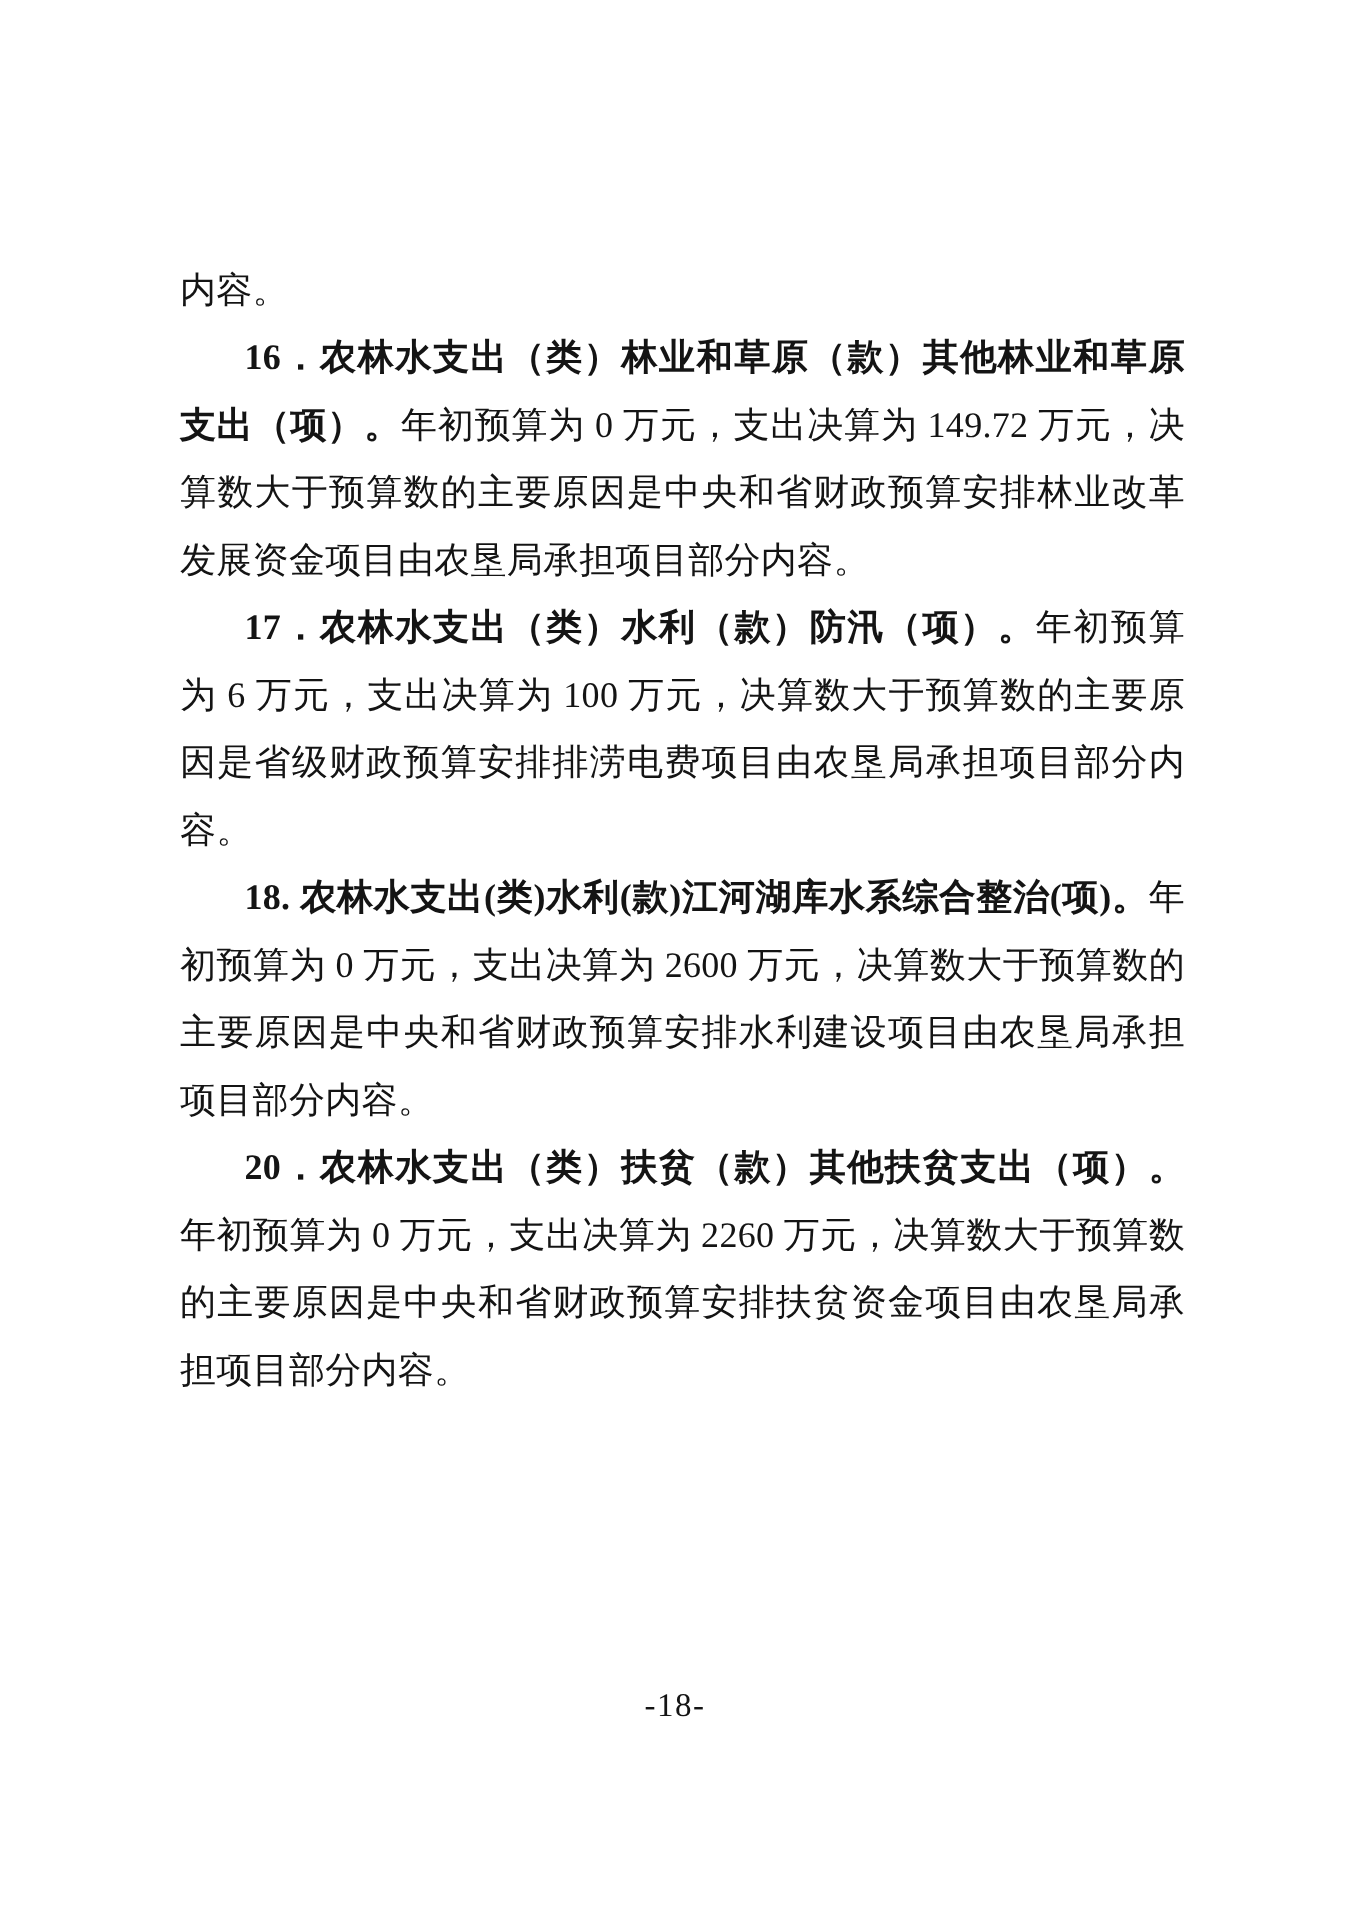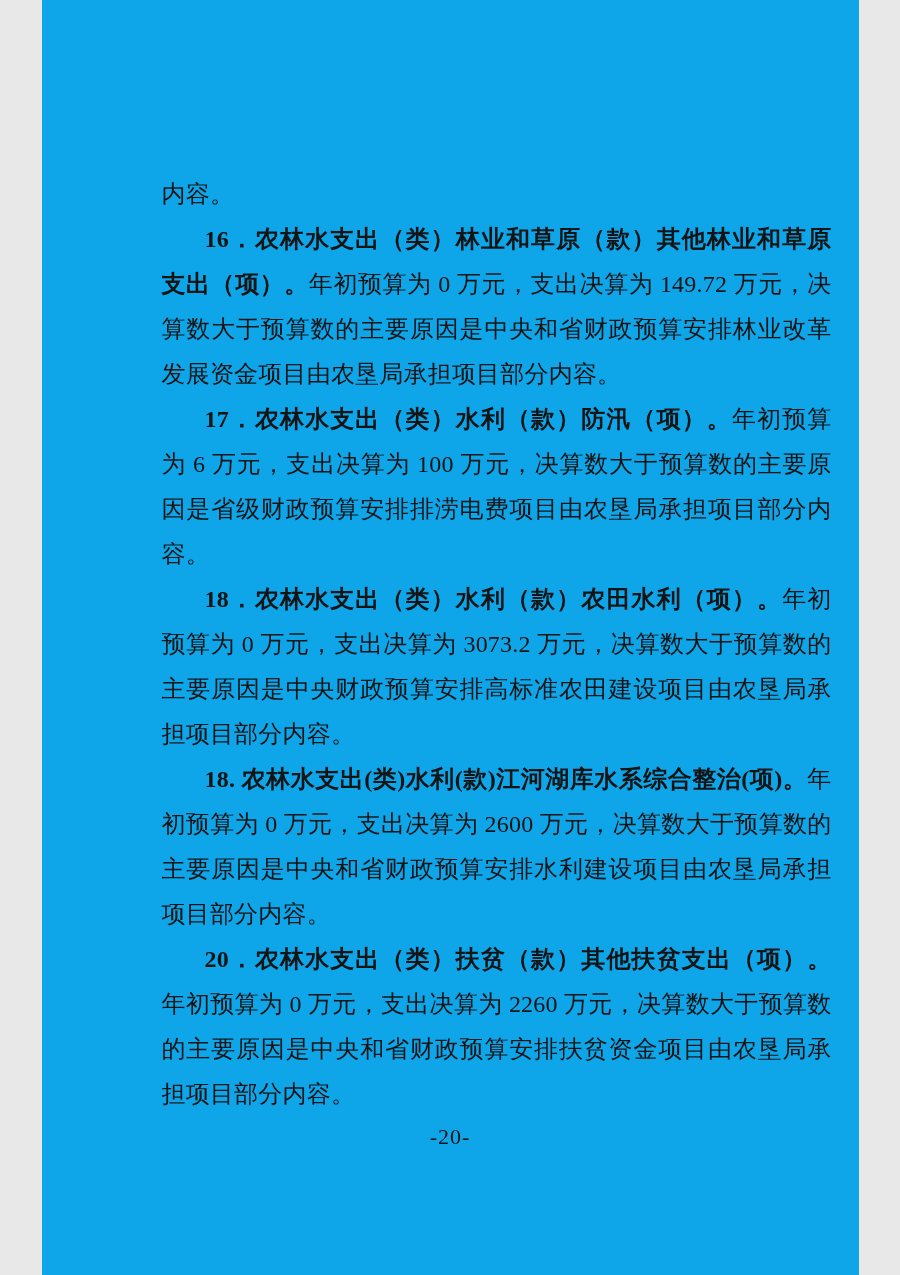--- a/index.html
+++ b/index.html
@@ -2,24 +2,24 @@
 <html><head>
 <meta charset="utf-8">
 <style>
   html, body {
     margin: 0;
     padding: 0;
     background: #e8e8e8;
   }
   .page {
     position: relative;
-    width: 817px;
+    width: 900px;
     height: 1275px;
     margin: 0 auto;
-    background: #0ea5e9;
+    background: #ffffff;
     overflow: hidden;
     color: #141414;
     font-family: "Liberation Serif", "DejaVu Serif", serif;
   }
   .content {
     position: absolute;
     left: 120px;
     top: 172px;
     width: 670px;
     font-size: 24px;
@@ -58,23 +58,22 @@
 
 <div class="page">
   <div class="content">
 
     <p class="continuation"><span class="para-body">内容。</span></p>
 
     <p><span class="para-heading">16．农林水支出（类）林业和草原（款）其他林业和草原支出（项）。</span><span class="para-body">年初预算为 0 万元，支出决算为 149.72 万元，决算数大于预算数的主要原因是中央和省财政预算安排林业改革发展资金项目由农垦局承担项目部分内容。</span></p>
 
     <p><span class="para-heading">17．农林水支出（类）水利（款）防汛（项）。</span><span class="para-body">年初预算为 6 万元，支出决算为 100 万元，决算数大于预算数的主要原因是省级财政预算安排排涝电费项目由农垦局承担项目部分内容。</span></p>
 
-    <p><span class="para-heading">18．农林水支出（类）水利（款）农田水利（项）。</span><span class="para-body">年初预算为 0 万元，支出决算为 3073.2 万元，决算数大于预算数的主要原因是中央财政预算安排高标准农田建设项目由农垦局承担项目部分内容。</span></p>
 
     <p><span class="para-heading">18. 农林水支出(类)水利(款)江河湖库水系综合整治(项)。</span><span class="para-body">年初预算为 0 万元，支出决算为 2600 万元，决算数大于预算数的主要原因是中央和省财政预算安排水利建设项目由农垦局承担项目部分内容。</span></p>
 
     <p><span class="para-heading">20．农林水支出（类）扶贫（款）其他扶贫支出（项）。</span><span class="para-body">年初预算为 0 万元，支出决算为 2260 万元，决算数大于预算数的主要原因是中央和省财政预算安排扶贫资金项目由农垦局承担项目部分内容。</span></p>
 
 
   </div>
 
-  <div class="page-footer">-20-</div>
+  <div class="page-footer">-18-</div>
 </div>
 
 </body></html>

